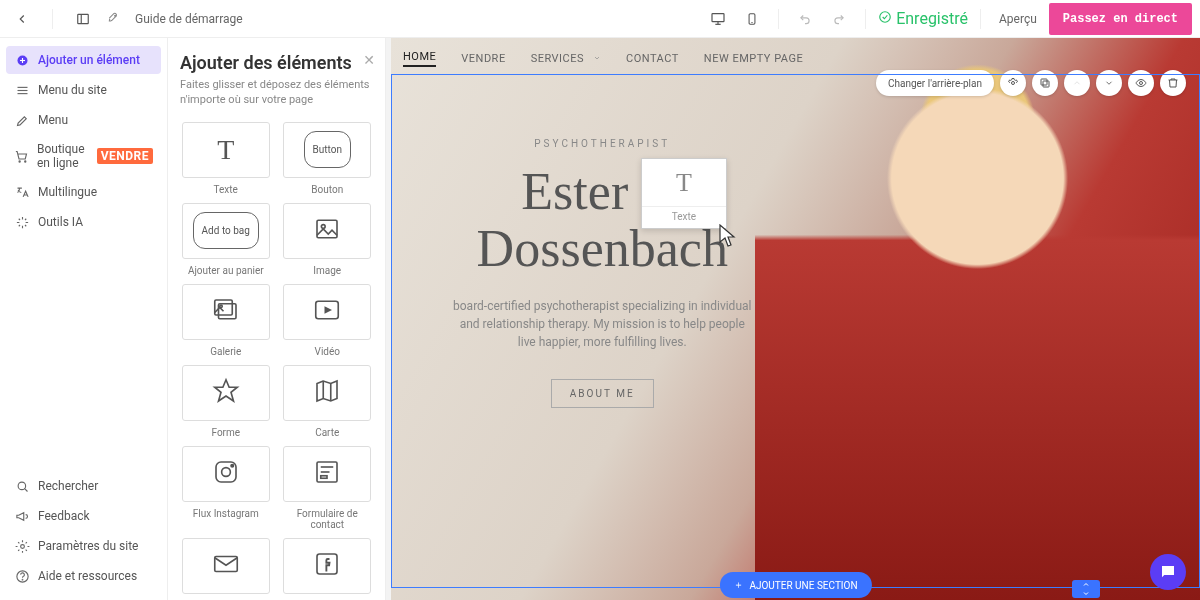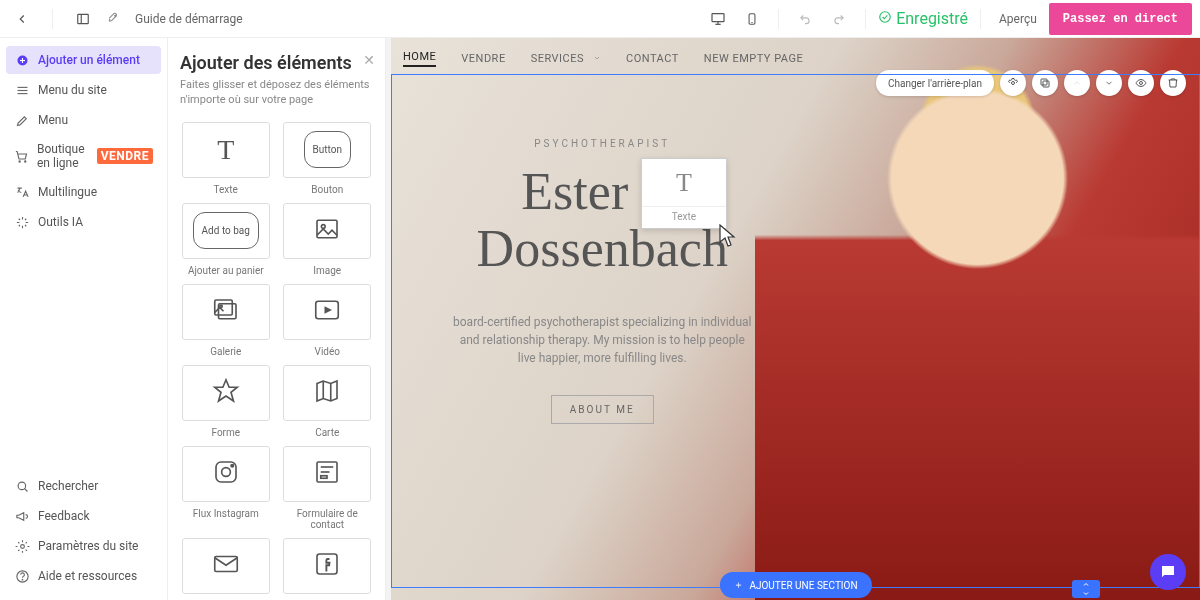--- a/index.html
+++ b/index.html
@@ -41,21 +41,21 @@
   .page-nav { position: absolute; top: 12px; left: 12px; display: flex; gap: 25px; font-size: 11px; color: #666; align-items: center; }
   .page-nav .nav-item { cursor: pointer; letter-spacing: 0.5px; }
   .page-nav .nav-item.active { color: #222; border-bottom: 2px solid #222; padding-bottom: 2px; }
   .context-bar { position: absolute; top: 32px; right: 14px; display: flex; gap: 6px; align-items: center; }
   .ctx-pill { background: #fff; border-radius: 14px; height: 26px; padding: 0 12px; display: flex; align-items: center; font-size: 10px; color: #555; box-shadow: 0 1px 3px rgba(0,0,0,0.15); cursor: pointer; }
   .ctx-circ { background: #fff; width: 26px; height: 26px; border-radius: 50%; display: flex; align-items: center; justify-content: center; box-shadow: 0 1px 3px rgba(0,0,0,0.15); cursor: pointer; color: #555; }
   .sel-outline { position: absolute; top: 36px; left: 0; right: 0; bottom: 12px; border: 1px solid #3d7cff; }
   .hero-text { position: absolute; top: 100px; left: 18px; right: 50%; text-align: center; }
   .eyebrow { font-size: 10px; letter-spacing: 3px; color: #888; margin-bottom: 14px; }
   .hero-name { font-family: Georgia, 'Times New Roman', serif; font-size: 52px; color: #555; line-height: 1.1; font-weight: 400; }
-  .hero-desc { margin-top: 36px; font-size: 12px; color: #888; line-height: 1.5; max-width: 300px; margin-left: auto; margin-right: auto; }
+  .hero-desc { margin-top: 20px; font-size: 12px; color: #888; line-height: 1.5; max-width: 300px; margin-left: auto; margin-right: auto; }
   .about-btn { margin-top: 28px; display: inline-block; border: 1px solid #aaa; padding: 8px 18px; font-size: 10px; letter-spacing: 2px; color: #666; cursor: pointer; }
   .drag-ghost { position: absolute; top: 120px; left: 250px; width: 86px; background: #fff; border: 1px solid #ccc; box-shadow: 0 2px 6px rgba(0,0,0,0.15); text-align: center; padding-bottom: 6px; }
   .drag-ghost .gbox { height: 48px; display: flex; align-items: center; justify-content: center; border-bottom: 1px solid #eee; }
   .drag-ghost .glabel { font-size: 10px; color: #999; padding-top: 4px; }
   .cursor-arrow { position: absolute; top: 186px; left: 328px; }
   .add-section { position: absolute; bottom: 2px; left: 50%; transform: translateX(-50%); background: #3a73ff; color: #fff; font-size: 10px; padding: 6px 14px; border-radius: 14px; display: flex; align-items: center; gap: 6px; cursor: pointer; }
   .move-handle { position: absolute; bottom: 2px; right: 100px; background: #3a73ff; color: #fff; width: 28px; height: 18px; border-radius: 3px; display: flex; align-items: center; justify-content: center; cursor: move; }
   .chat-fab { position: absolute; bottom: 10px; right: 14px; width: 36px; height: 36px; background: #5b3df5; border-radius: 50%; display: flex; align-items: center; justify-content: center; color: #fff; cursor: pointer; }
   .scroll-track { width: 5px; background: #f3f3f3; }
 </style>

